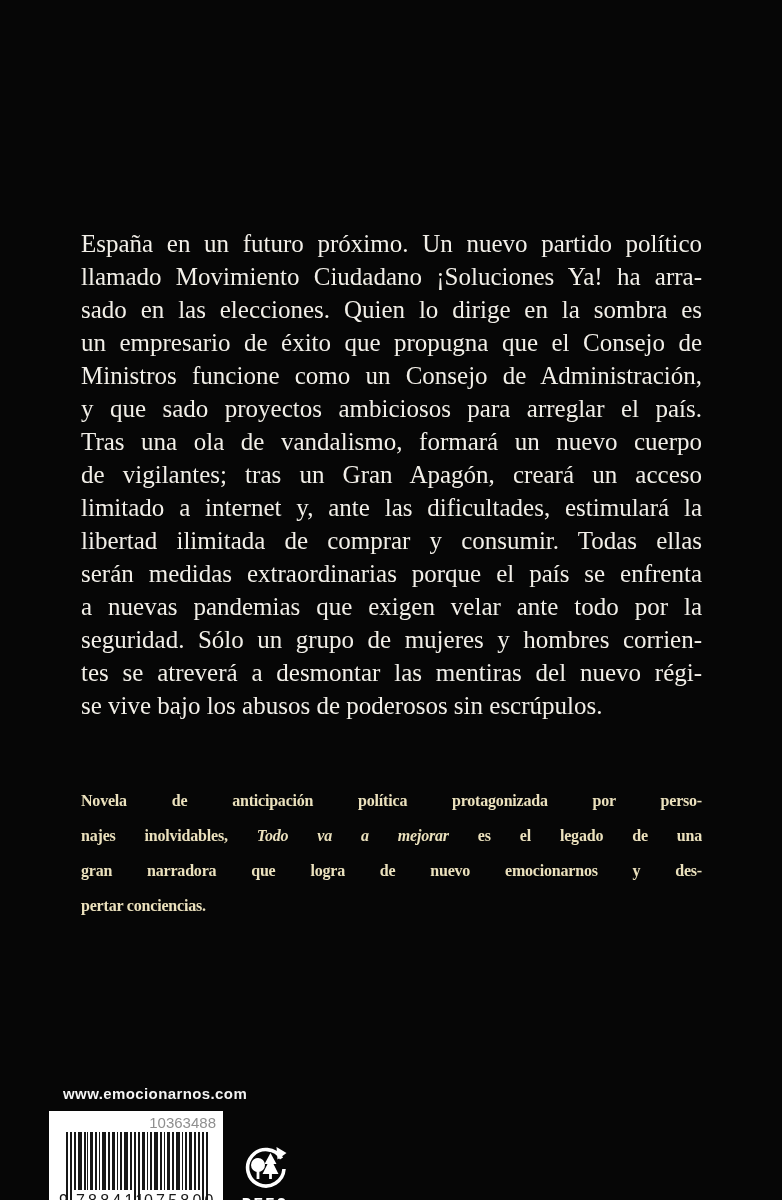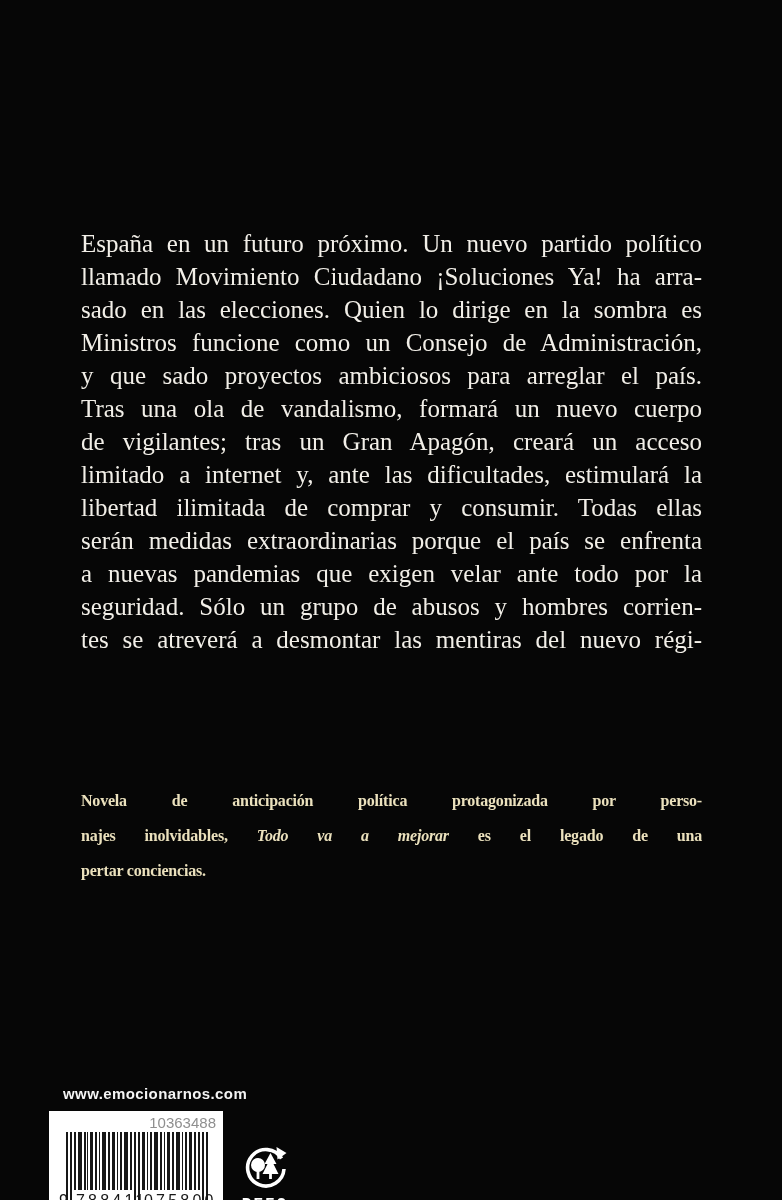--- a/index.html
+++ b/index.html
@@ -104,35 +104,38 @@
 </style>
 </head>
 <body>
 
 <div class="cover">
 
   <div class="synopsis">
     <div class="syn-line">España en un futuro próximo. Un nuevo partido político</div>
     <div class="syn-line">llamado Movimiento Ciudadano ¡Soluciones Ya! ha arra-</div>
     <div class="syn-line">sado en las elecciones. Quien lo dirige en la sombra es</div>
+    <div class="syn-line">un empresario de éxito que propugna que el Consejo de</div>
     <div class="syn-line">Ministros funcione como un Consejo de Administración,</div>
     <div class="syn-line">y que sado proyectos ambiciosos para arreglar el país.</div>
     <div class="syn-line">Tras una ola de vandalismo, formará un nuevo cuerpo</div>
     <div class="syn-line">de vigilantes; tras un Gran Apagón, creará un acceso</div>
     <div class="syn-line">limitado a internet y, ante las dificultades, estimulará la</div>
     <div class="syn-line">libertad ilimitada de comprar y consumir. Todas ellas</div>
     <div class="syn-line">serán medidas extraordinarias porque el país se enfrenta</div>
     <div class="syn-line">a nuevas pandemias que exigen velar ante todo por la</div>
-    <div class="syn-line">seguridad. Sólo un grupo de abusos y hombres corrien-</div>
+    <div class="syn-line">seguridad. Sólo un grupo de mujeres y hombres corrien-</div>
     <div class="syn-line">tes se atreverá a desmontar las mentiras del nuevo régi-</div>
+    <div class="syn-line last">se vive bajo los abusos de poderosos sin escrúpulos.</div>
   </div>
 
   <div class="blurb">
     <div class="blurb-line">Novela de anticipación política protagonizada por perso-</div>
     <div class="blurb-line"><span>najes inolvidables, </span><span class="it">Todo va a mejorar</span><span> es el legado de una</span></div>
+    <div class="blurb-line">gran narradora que logra de nuevo emocionarnos y des-</div>
     <div class="blurb-line last">pertar conciencias.</div>
   </div>
 
   <div class="website">www.emocionarnos.com</div>
 
   <div class="barcode-box">
     <div class="sku">10363488</div>
     <svg width="160" height="80" viewBox="0 0 160 80">
 
       <rect x="10" y="0" width="2" height="68" fill="#171717"></rect>

